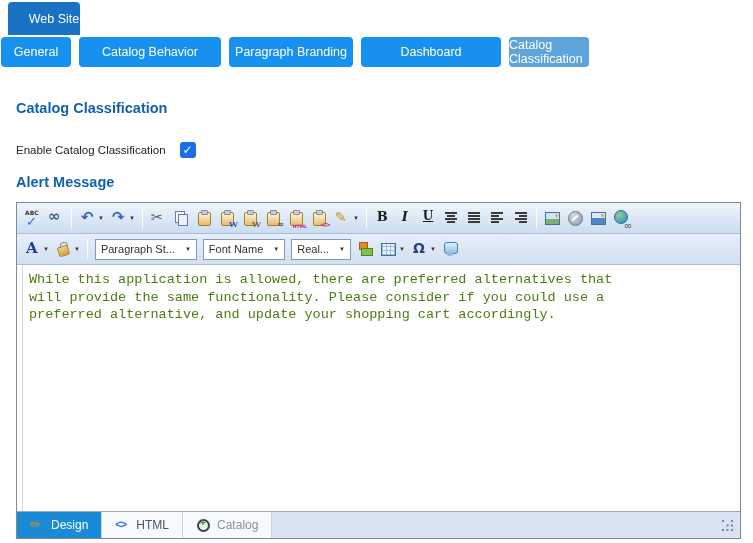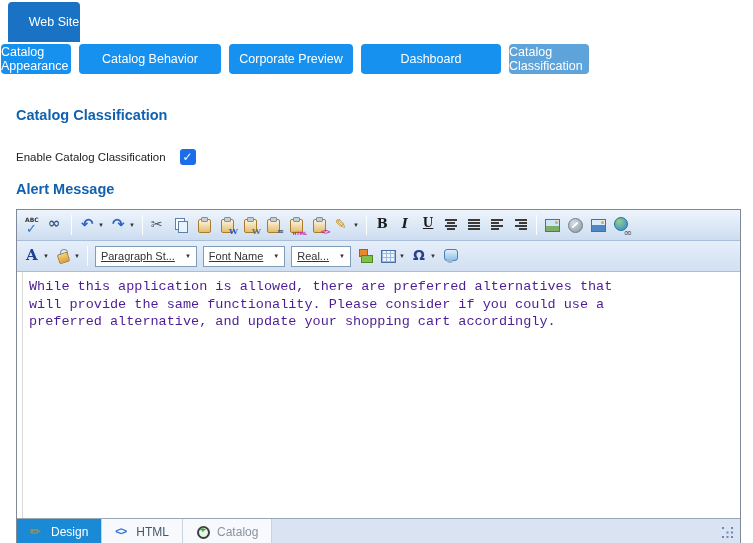--- a/index.html
+++ b/index.html
@@ -1,20 +1,20 @@
 <!DOCTYPE html>
 <html><head>
 <meta charset="utf-8">
 <style>
   * { box-sizing: border-box; margin: 0; padding: 0; }
   html,body { width: 753px; height: 543px; background: #fff; overflow: hidden;
     font-family: "Liberation Sans", "DejaVu Sans", sans-serif; }
 
   
-  .webtab { margin: 2px 0 0 8px; width: 72px; height: 40px; background: #1a72c4;
+  .webtab { margin: 2px 0 0 8px; width: 72px; height: 33px; background: #1a72c4;
     border-radius: 4px 4px 0 0; color: #fff; font-size: 12.5px;
     display: flex; align-items: center; justify-content: center; cursor: pointer; padding-left: 20px; }
   .tabs { display: flex; gap: 8px; padding-left: 1px; height: 30px; margin-top: 2px; }
   .tab { background: #1691f0; color: #fff; border-radius: 4px; font-size: 12.5px;
     display: flex; align-items: center; justify-content: center; cursor: pointer; }
   .tab:nth-child(1){ width:70px; } .tab:nth-child(2){ width:142px; }
   .tab:nth-child(3){ width:124px; } .tab:nth-child(4){ width:140px; }
   .tab:nth-child(5){ width:80px; } .tab:nth-child(6){ flex:1; }
   .tab.active { background: #5ea3d9; }
 
@@ -35,21 +35,21 @@
     background: linear-gradient(#eef4fc, #ccddf0); border-bottom: 1px solid #a9bedb; }
   .trow2 { background: linear-gradient(#e6eefa, #d2e0f2); height: 31px; }
   .tbtn { display: inline-flex; align-items: center; height: 24px; padding: 2px 2px;
     border: 1px solid transparent; background: transparent; cursor: pointer; }
   .sep { width: 1px; height: 20px; background: #9fb6d4; border-right: 1px solid #fdfdfe;
     margin: 0 4px; }
   .caret { font-size: 6px; color: #333; margin-left: 2px; }
   .tsel { display: inline-flex; align-items: center; height: 21px; background: #fff;
     border: 1px solid #7f9db9; padding: 0 5px; margin: 0 3px; font-size: 11px;
     color: #333; cursor: pointer; gap: 8px; }
-  .tsel .lbl { white-space: nowrap; text-decoration: underline; }
+  .tsel .lbl { white-space: nowrap; }
 
   
   .ic { width: 17px; height: 16px; display: inline-block; position: relative;
     font-family: "DejaVu Sans", sans-serif; font-style: normal; }
 
   .ic-spellcheck::before { content:"ABC"; position:absolute; top:-1px; left:1px;
     font-size:6px; font-weight:bold; color:#333; }
   .ic-spellcheck::after { content:"✓"; position:absolute; bottom:-3px; left:2px;
     font-size:13px; font-weight:bold; color:#2a6fd0; }
   .ic-binoculars::before { content:"∞"; position:absolute; top:-3px; left:1px;
@@ -151,21 +151,21 @@
     font-size:14px; font-weight:bold; color:#2c3e8f; }
   .ic-monitor::before { content:""; position:absolute; left:2px; top:1px; width:12px;
     height:10px; border-radius:3px; border:1px solid #4a7fb5;
     background:linear-gradient(#dff0fb,#8fc0e8); }
   .ic-monitor::after { content:""; position:absolute; left:5px; top:12px; width:6px;
     height:3px; background:#9ab6d0; border-radius:0 0 2px 2px; }
 
   
   .content { position: relative; height: 246px; background: #fff;
     font-family: "Liberation Mono", "DejaVu Sans Mono", monospace;
-    font-size: 13.5px; line-height: 17.5px; color: #4c1d95;
+    font-size: 13.5px; line-height: 17.5px; color: #4d7c0f;
     padding: 6px 8px 0 12px; white-space: pre-wrap; cursor: text; overflow: hidden; }
   .content::before { content:""; position:absolute; left:5px; top:0; bottom:0;
     width:1px; background:#d8d8d8; }
 
   
   .modes { display: flex; align-items: stretch; background: #d9e3f2; height: 27px;
     border-top: 1px solid #9aa7b8; position: relative; }
   .btab { display: flex; align-items: center; gap: 6px; padding: 0 13px;
     font-size: 12px; color: #44576b; background: #f7f9fc;
     border-right: 1px solid #c8d2e0; cursor: pointer; }
@@ -188,23 +188,23 @@
     background:#6f87b8;
     box-shadow: 9px 0 #6f87b8, 9px 4.5px #6f87b8, 4.5px 4.5px #6f87b8,
       9px 9px #6f87b8, 4.5px 9px #6f87b8, 0 9px #6f87b8; }
 </style>
 </head>
 <body>
 
 <div class="webtab">Web Site</div>
 
 <div class="tabs">
-    <div class="tab">Catalog Appearance</div>
+    <div class="tab">General</div>
     <div class="tab">Catalog Behavior</div>
-    <div class="tab">Corporate Preview</div>
+    <div class="tab">Paragraph Branding</div>
     <div class="tab">Dashboard</div>
     <div class="tab active">Catalog Classification</div>
   </div>
 
 <div class="page">
   <div class="h-blue sec-title">Catalog Classification</div>
 
   <div class="enable-row">
     <span class="enable-label">Enable Catalog Classification</span>
     <span class="checkbox">✓</span>

